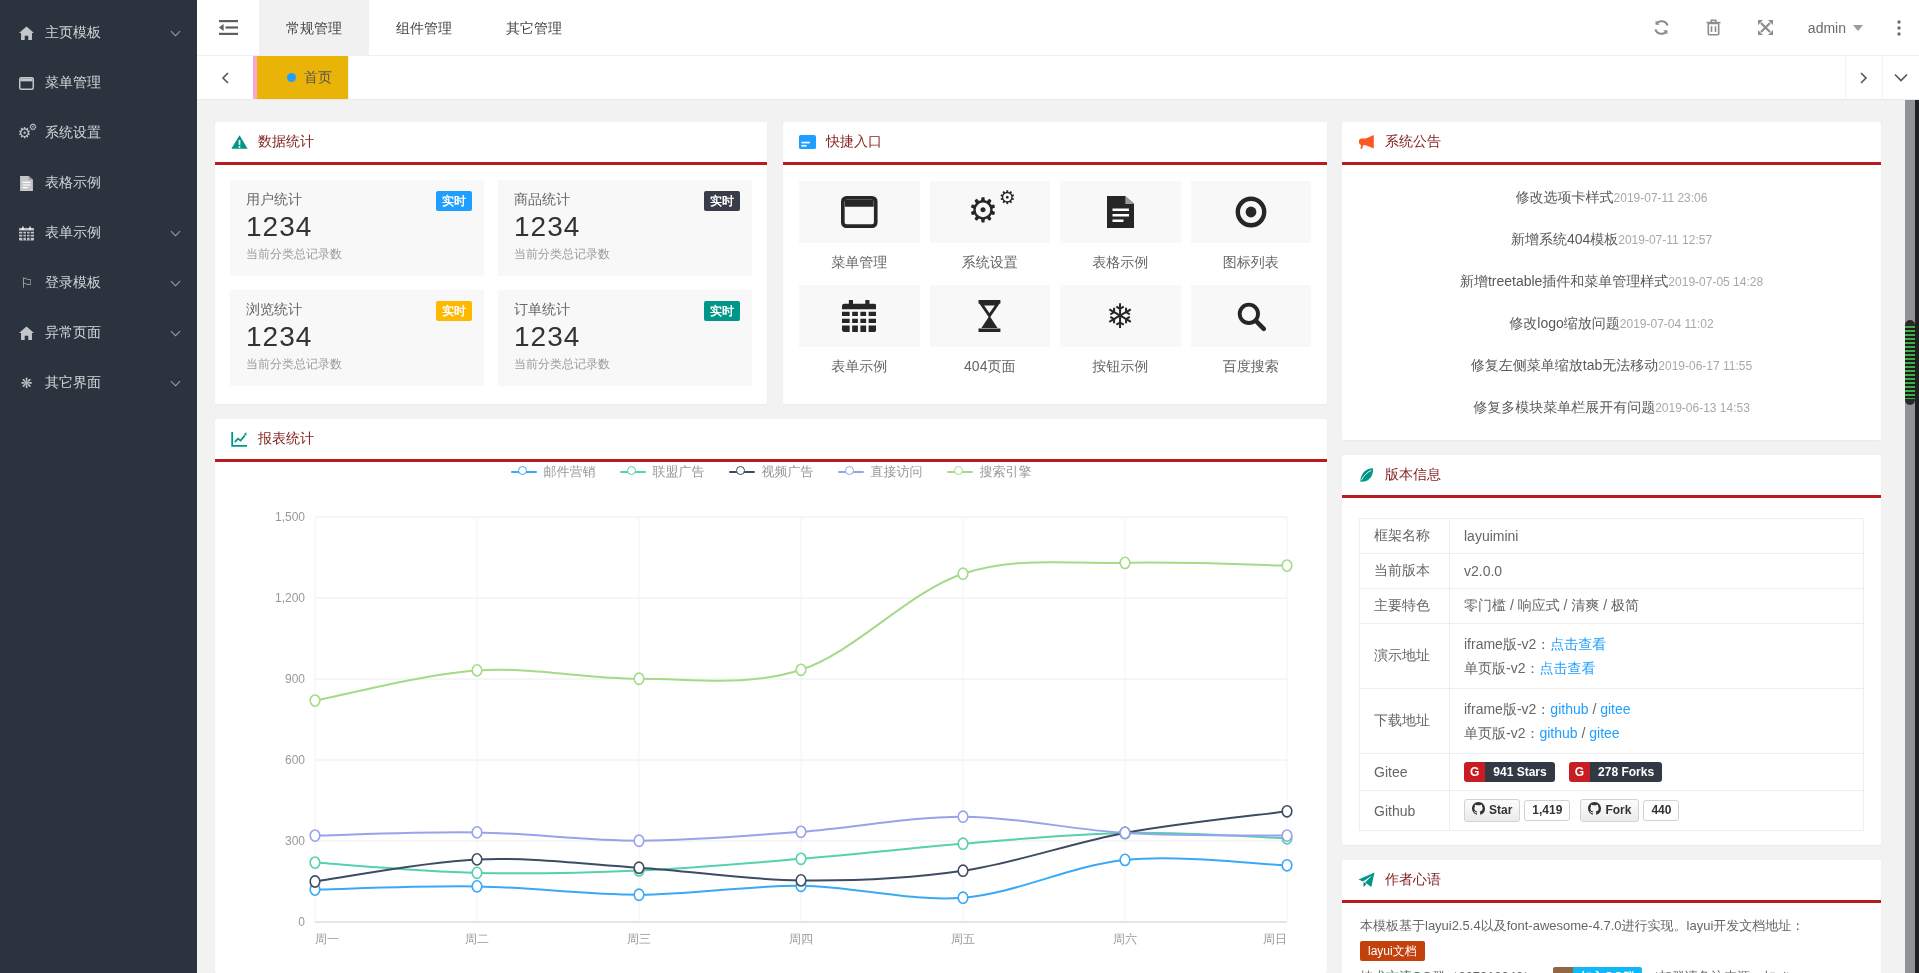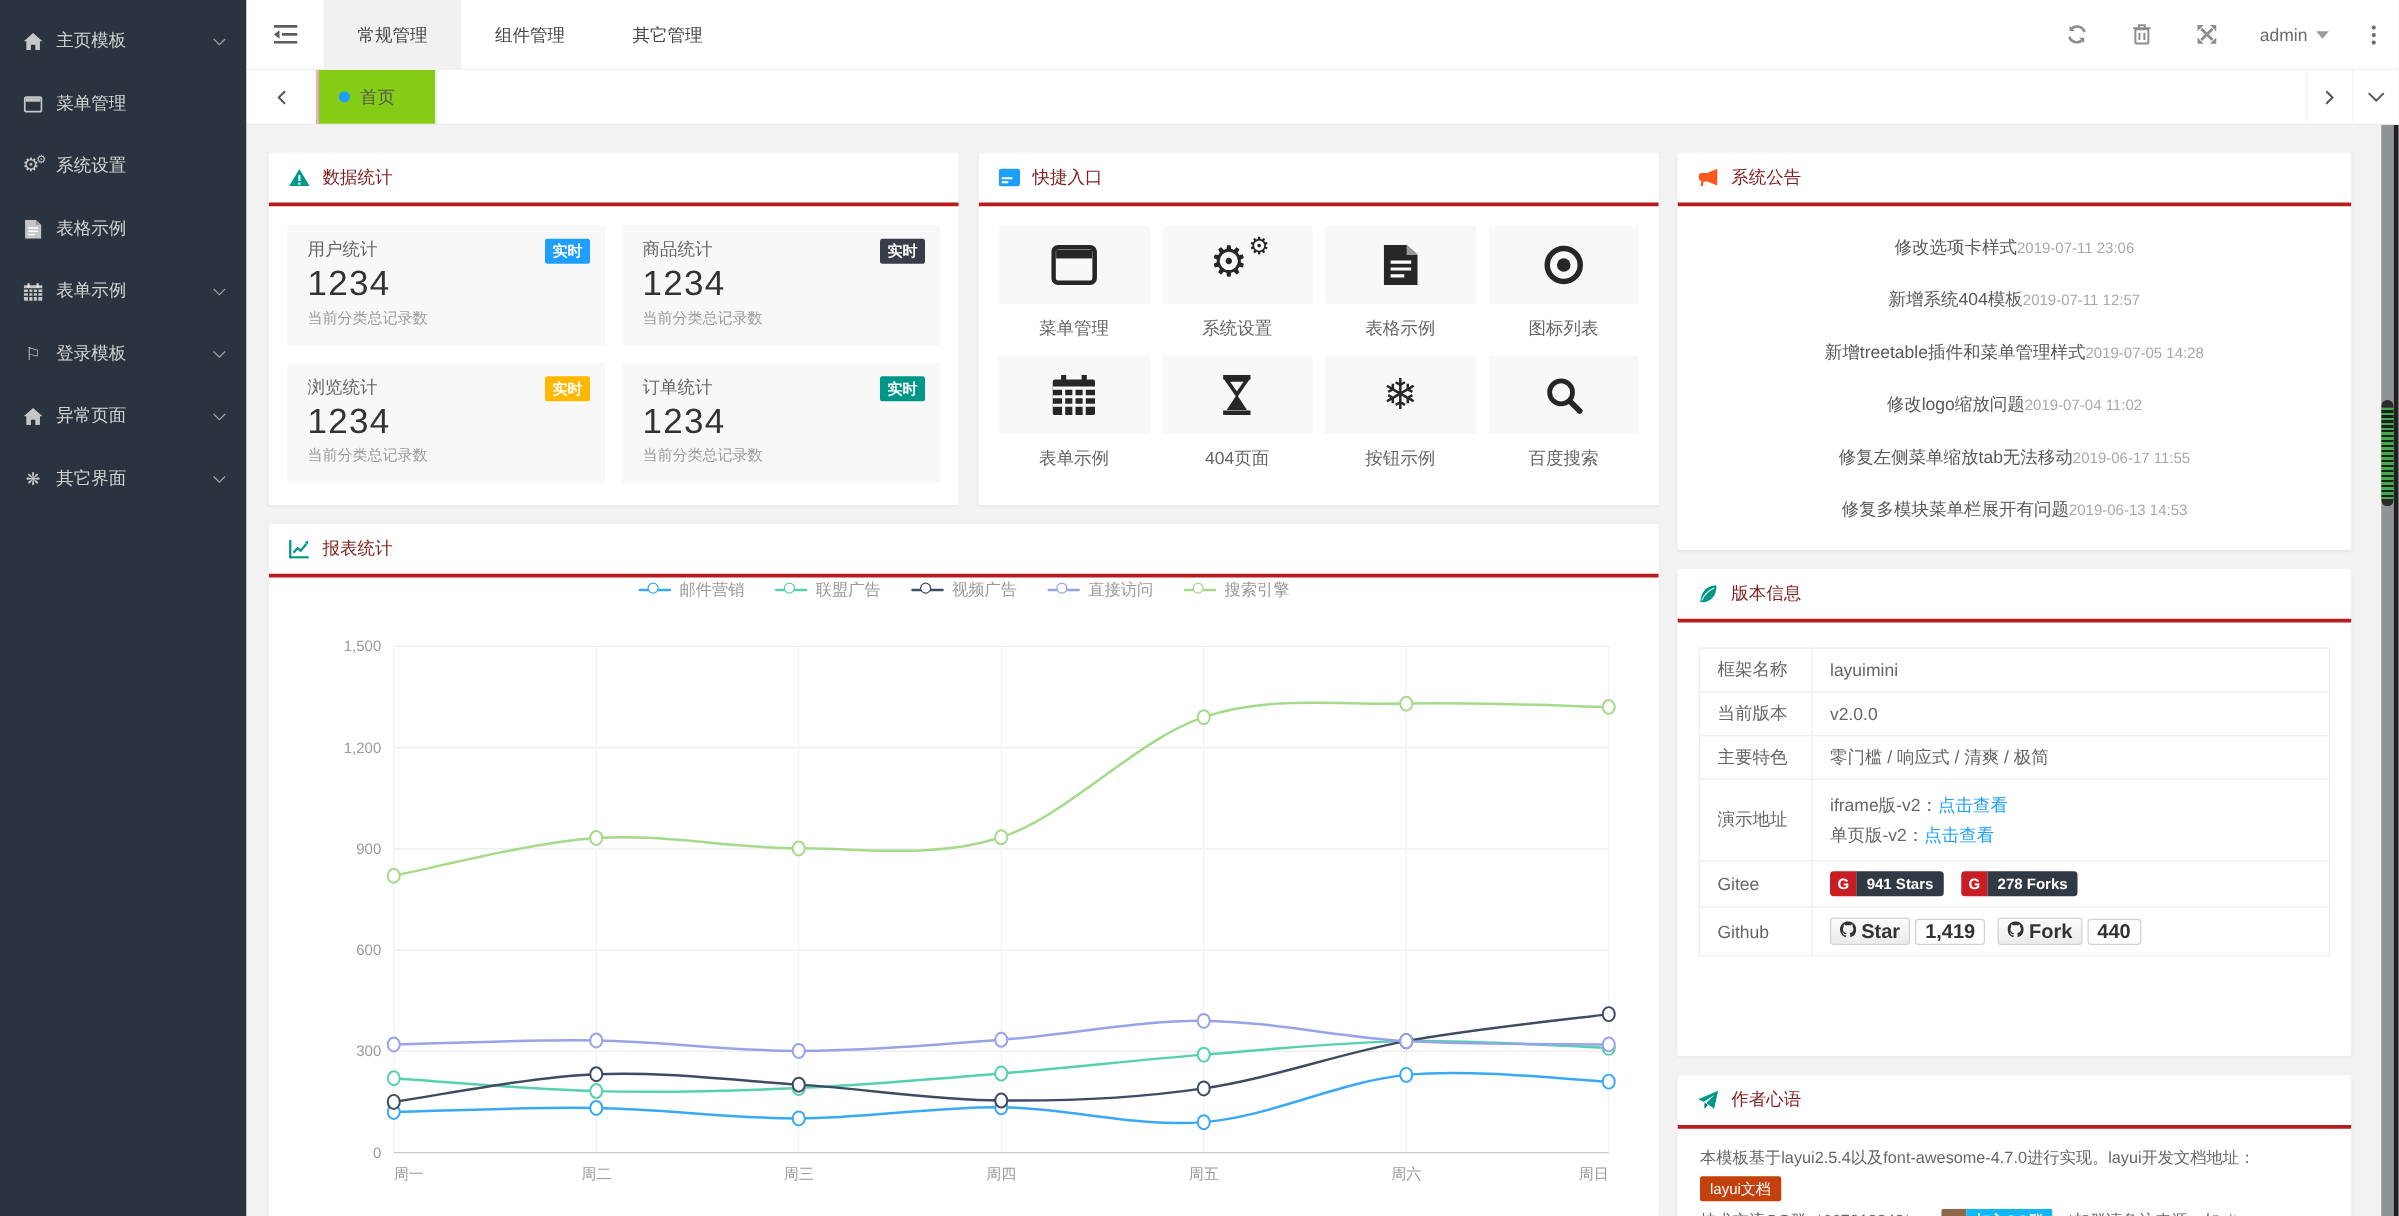--- a/index.html
+++ b/index.html
@@ -28,21 +28,21 @@
   .nav-tab.active{background:#f1f1f1}
   .top-actions{margin-left:auto;display:flex;align-items:center;height:56px}
   .action{width:52px;height:56px;display:flex;align-items:center;justify-content:center;cursor:pointer;color:#8d8d8d}
   .admin{padding:0 16px;color:#6b6b6b;font-size:14px;display:flex;align-items:center;gap:7px;cursor:pointer;height:56px}
   .caret{width:0;height:0;border-left:5px solid transparent;border-right:5px solid transparent;border-top:6px solid #9a9a9a}
 
   
   .tabbar{position:absolute;left:197px;right:0;top:56px;height:44px;background:#fff;border-bottom:1px solid #e9e9e9;display:flex;z-index:4}
   .tb-btn{width:56px;height:44px;display:flex;align-items:center;justify-content:center;cursor:pointer;color:#666}
   .tb-btn.r{width:37px;border-left:1px solid #f2f2f2}
-  .tab-item{min-width:96px;padding:0 16px;border-left:2px solid #f9a8d4;border-right:1px solid #f2f2f2;display:flex;align-items:center;justify-content:flex-start;gap:8px;font-size:14px;color:#555;cursor:pointer;background:#84cc16}
+  .tab-item{min-width:96px;padding:0 16px;border-left:4px solid #f9a8d4;border-right:1px solid #f2f2f2;display:flex;align-items:center;justify-content:flex-end;gap:8px;font-size:14px;color:#555;cursor:pointer;background:#eab308}
   .dot{width:9px;height:9px;border-radius:50%;background:#1E9FFF}
   .tb-spacer{flex:1}
 
   
   .content{position:absolute;left:197px;top:100px;width:1708px;height:873px;padding:22px 0 0 18px;display:flex;gap:15px;overflow:hidden}
   .col-left{width:1112px;flex:none}
   .col-right{width:539px;flex:none}
   .card{background:#fff;border-radius:2px;box-shadow:0 1px 2px rgba(0,0,0,.04);overflow:hidden}
   .card-hd{height:43px;display:flex;align-items:center;gap:10px;padding:0 16px;border-bottom:3px solid #b91c1c;font-size:14px;color:#7f1d1d}
   .hi{width:17px;height:16px;display:block}
@@ -90,21 +90,21 @@
   
   .vtable{margin:20px 17px 0;width:505px;border-collapse:collapse;font-size:14px;color:#666}
   .vtable td{border:1px solid #eee;padding:8px 14px;vertical-align:middle}
   .vtable td.lbl{width:90px;color:#666}
   .vline{line-height:24px;color:#666}
   .vlink{color:#1E9FFF;text-decoration:none;cursor:pointer}
   .gitee-badge{display:inline-flex;margin-right:14px;cursor:pointer;font-weight:bold;font-size:12px;line-height:16px}
   .gitee-l{background:#c71d23;color:#fff;padding:2px 6px;border-radius:3px 0 0 3px}
   .gitee-r{background:#313944;color:#fff;padding:2px 8px;border-radius:0 3px 3px 0}
   .gh-group{display:inline-flex;align-items:center;margin-right:10px}
-  .gh-btn,.gh-count{display:inline-flex;align-items:center;gap:4px;border:1px solid #d0d3d6;border-radius:3px;padding:2px 7px;font-size:16px;font-weight:bold;color:#333;cursor:pointer;line-height:15px}
+  .gh-btn,.gh-count{display:inline-flex;align-items:center;gap:4px;border:1px solid #d0d3d6;border-radius:3px;padding:2px 7px;font-size:12px;font-weight:bold;color:#333;cursor:pointer;line-height:15px}
   .gh-btn{background:linear-gradient(#fcfcfc,#ebebeb)}
   .gh-count{background:#fff;margin-left:4px}
 
   
   .author-body{padding:10px 18px;font-size:13px;color:#666;line-height:25px}
   .doc-badge{display:inline-block;background:#c2410c;color:#fff;font-size:12px;padding:3px 8px;border-radius:2px;line-height:14px;margin:3px 0;cursor:pointer}
   .qq-badge{display:inline-flex;align-items:center;vertical-align:-6px;margin:0 4px;cursor:pointer;border-radius:2px;overflow:hidden}
   .qq-av{width:20px;height:20px;background:#8d6748;display:inline-block}
   .qq-txt{background:#12B7F5;color:#fff;font-size:12px;padding:2px 7px;line-height:16px;font-weight:bold}
 
@@ -605,20 +605,27 @@
                 <td><span>零门槛 / 响应式 / 清爽 / 极简</span></td>
               </tr>
               <tr>
                 <td class="lbl">演示地址</td>
                 <td>
                   <div class="vline"><span>iframe版-v2：</span><a class="vlink">点击查看</a></div>
                   <div class="vline"><span>单页版-v2：</span><a class="vlink">点击查看</a></div>
                 </td>
               </tr>
               <tr>
+                <td class="lbl">下载地址</td>
+                <td>
+                  <div class="vline"><span>iframe版-v2：</span><a class="vlink">github</a><span> / </span><a class="vlink">gitee</a></div>
+                  <div class="vline"><span>单页版-v2：</span><a class="vlink">github</a><span> / </span><a class="vlink">gitee</a></div>
+                </td>
+              </tr>
+              <tr>
                 <td class="lbl">Gitee</td>
                 <td><span class="gitee-badge">
                     <span class="gitee-l">G</span>
                     <span class="gitee-r">941 Stars</span>
                   </span><span class="gitee-badge">
                     <span class="gitee-l">G</span>
                     <span class="gitee-r">278 Forks</span>
                   </span></td>
               </tr>
               <tr>

